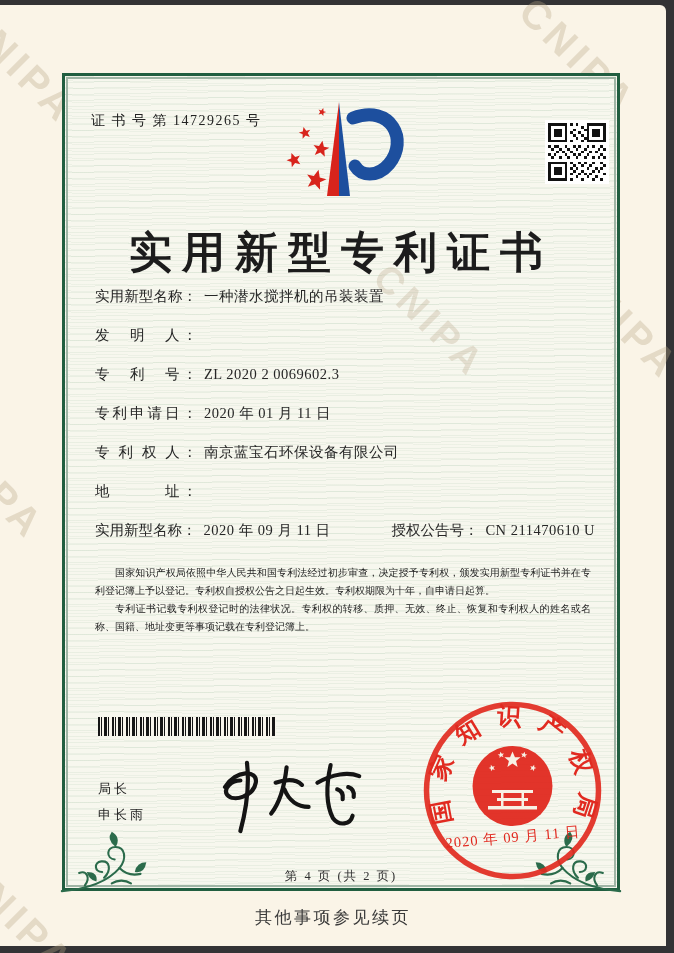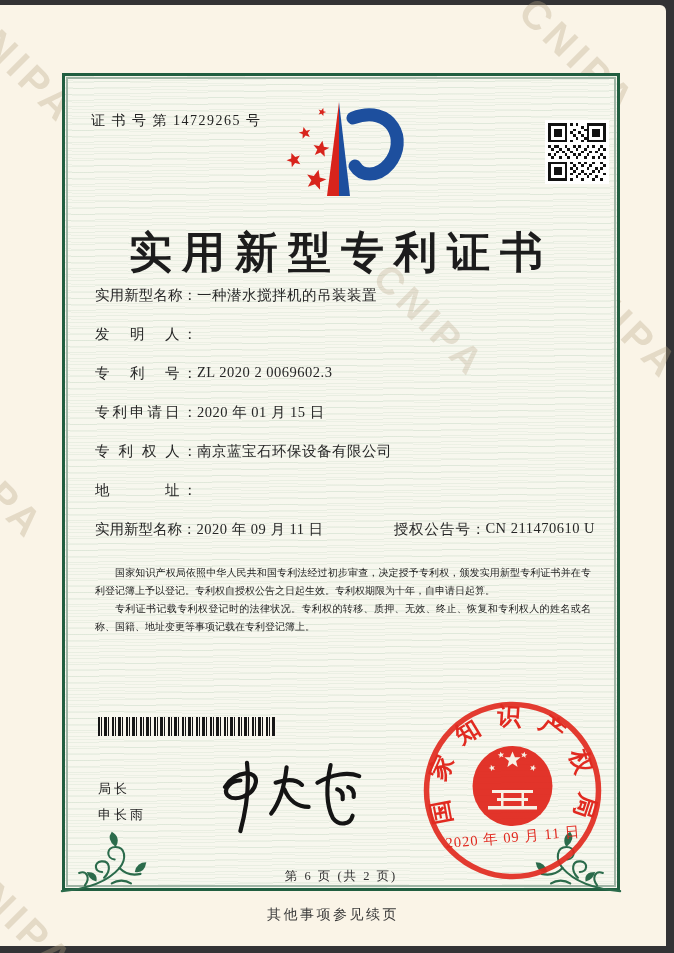--- a/index.html
+++ b/index.html
@@ -33,21 +33,21 @@
   
   .qr { position:absolute; left:480px; top:44px; width:64px; height:64px;
         background:#fff; padding:3px; z-index:3; }
   .qr svg { width:58px; height:58px; shape-rendering:crispEdges; }
 
   .title { position:absolute; left:0; right:0; top:148px; text-align:center;
            font-size:43px; font-weight:bold; letter-spacing:10px; color:#1c1c1c; z-index:3; }
 
   .fields { position:absolute; left:30px; right:22px; top:210px; z-index:3;
             font-size:14.5px; color:#262626; }
-  .frow { display:flex; align-items:flex-start; height:20px; margin-bottom:19px; white-space:nowrap; }
+  .frow { display:flex; align-items:center; height:20px; margin-bottom:19px; white-space:nowrap;gap:7px; }
   .flabel { display:inline-block; width:102px; text-align:justify; text-align-last:justify; }
   .fvalue { letter-spacing:0.5px; }
   .fvalue.w1 { width:170px; }
   .flabel.inline { width:98px; margin-left:38px; }
 
   .paras { position:absolute; left:30px; right:26px; top:488px; z-index:3;
            font-size:10px; line-height:1.8; color:#232323; text-align:justify; }
   .paras p { text-indent:2em; }
 
   .barcode { position:absolute; left:33px; top:641px; width:178px; height:19px; z-index:3;
@@ -61,21 +61,21 @@
 
   .seal { position:absolute; left:355px; top:622px; width:185px; height:185px; z-index:5; }
   .seal-date { position:absolute; left:358px; top:752px; width:180px; text-align:center;
                font-size:14.5px; letter-spacing:1px; color:#e12a20;
                transform:rotate(-5deg); z-index:6; white-space:nowrap; }
 
   .page-ind { position:absolute; left:0; right:0; top:792px; text-align:center;
               font-size:12.5px; color:#2e2e2e; letter-spacing:2px; z-index:3; }
 
   .cont-note { position:absolute; left:0; right:0; top:901px; text-align:center;
-               font-size:14px; letter-spacing:2.5px; color:#3a3a3a; z-index:2; }
+               font-size:17px; letter-spacing:2.5px; color:#3a3a3a; z-index:2; }
 
   .orn { position:absolute; width:96px; height:96px; z-index:4; }
   .orn-bl { left:-7px; bottom:-7px; transform:scaleX(-1); }
   .orn-br { right:-7px; bottom:-7px; }
 </style>
 </head>
 <body>
 
 <div class="screen">
   <div class="paper">
@@ -139,21 +139,21 @@
         </div>
         <div class="frow">
           <span class="flabel">发　明　人：</span>
         </div>
         <div class="frow">
           <span class="flabel">专　利　号：</span>
           <span class="fvalue">ZL 2020 2 0069602.3</span>
         </div>
         <div class="frow">
           <span class="flabel">专利申请日：</span>
-          <span class="fvalue">2020 年 01 月 15 日</span>
+          <span class="fvalue">2020 年 01 月 11 日</span>
         </div>
         <div class="frow">
           <span class="flabel">专 利 权 人：</span>
           <span class="fvalue">南京蓝宝石环保设备有限公司</span>
         </div>
         <div class="frow">
           <span class="flabel">地　　　址：</span>
         </div>
         <div class="frow">
           <span class="flabel">实用新型名称：</span>
@@ -206,21 +206,21 @@
             <rect x="72" y="92" width="41" height="3"></rect>
             <rect x="77" y="100" width="31" height="3"></rect>
             <rect x="68" y="108" width="49" height="3.5"></rect>
             <rect x="81" y="95" width="2.5" height="13"></rect>
             <rect x="101.5" y="95" width="2.5" height="13"></rect>
           </g>
         </g>
       </svg>
       <div class="seal-date">2020 年 09 月 11 日</div>
 
-      <div class="page-ind">第 6 页 (共 2 页)</div>
+      <div class="page-ind">第 4 页 (共 2 页)</div>
 
       <svg class="orn orn-bl" viewBox="0 0 100 100">
         <g fill="none" stroke="#2b6b4b" stroke-width="2.2" stroke-linecap="round">
           <path d="M96,96 C72,94 50,88 36,72"></path>
           <path d="M36,72 C28,62 30,50 40,50 C50,50 50,62 41,63"></path>
           <path d="M52,82 C44,74 46,64 55,65 C63,66 62,76 54,76"></path>
           <path d="M72,90 C66,82 70,74 78,77"></path>
           <path d="M36,72 C30,78 22,80 14,78"></path>
           <path d="M24,88 C30,84 38,84 44,88"></path>
         </g>

